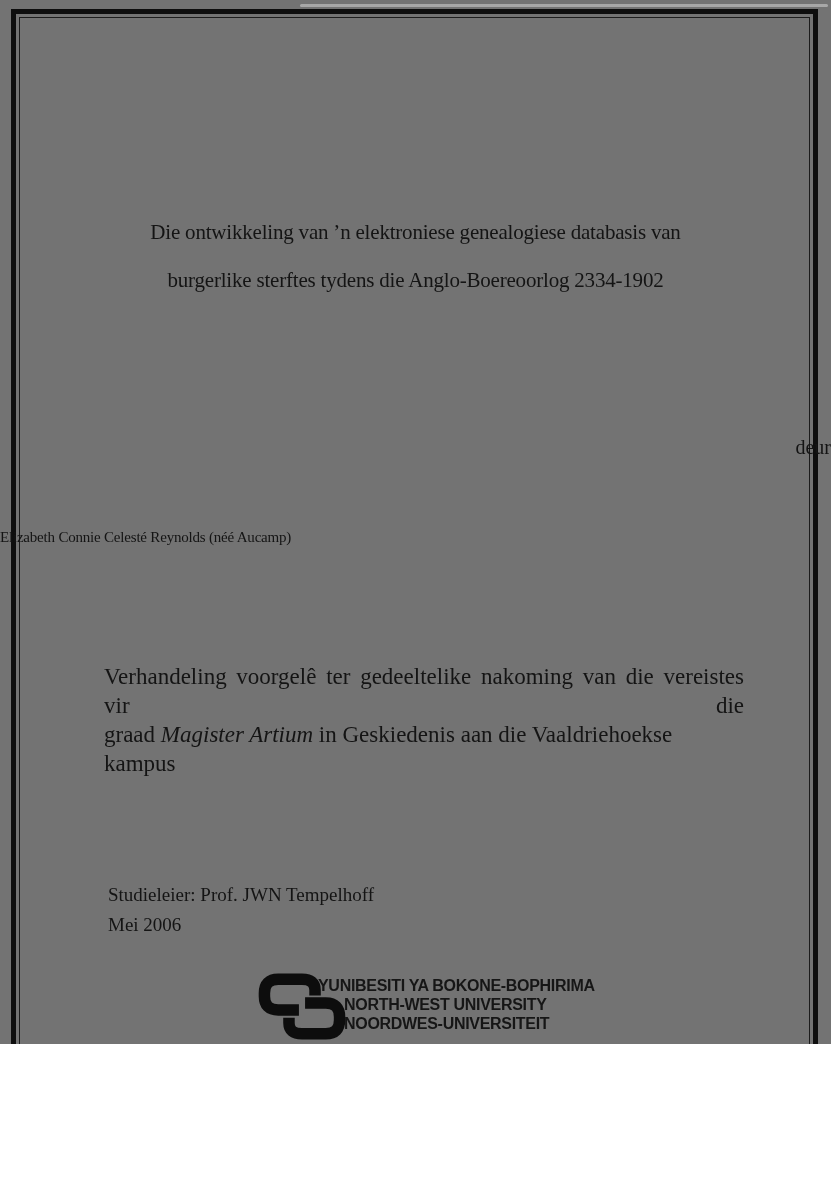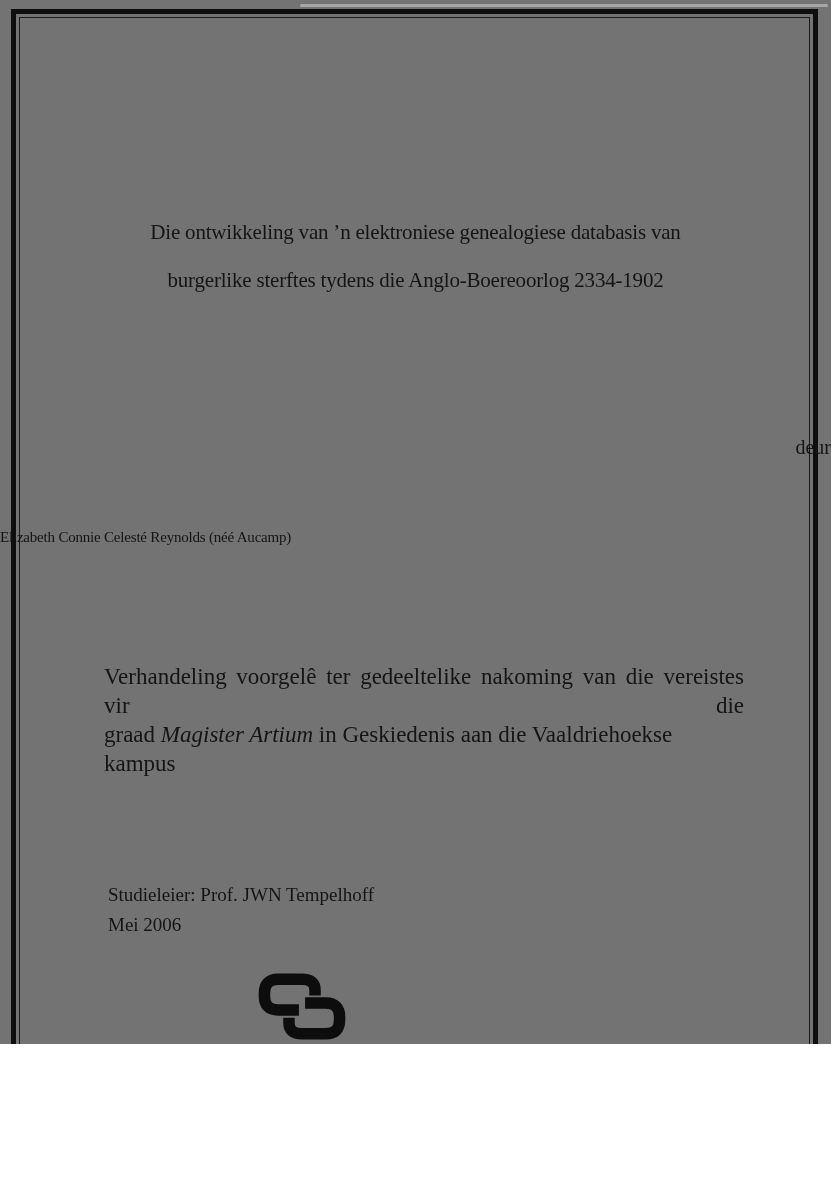--- a/index.html
+++ b/index.html
@@ -96,15 +96,20 @@
   <div class="supervisor-block">
     <div>Studieleier: Prof. JWN Tempelhoff</div>
     <div>Mei 2006</div>
   </div>
 
   <div class="logo-block">
     <svg class="logo-mark" width="92" height="84" viewBox="0 0 120 104" xmlns="http://www.w3.org/2000/svg">
       <path d="M 56 52 H 29 Q 11 52 11 34 V 30 Q 11 12 29 12 H 60 Q 77 12 77 26 V 33" fill="none" stroke="#0d0d0d" stroke-width="15"></path>
       <path d="M 64 43 H 91 Q 109 43 109 61 V 65 Q 109 83 91 83 H 60 Q 43 83 43 69 V 62" fill="none" stroke="#0d0d0d" stroke-width="15"></path>
     </svg>
+    <div class="logo-text">
+      <div class="l1">YUNIBESITI YA BOKONE-BOPHIRIMA</div>
+      <div class="l2">NORTH-WEST UNIVERSITY</div>
+      <div class="l3">NOORDWES-UNIVERSITEIT</div>
+    </div>
   </div>
 
 </div>
 
 </body></html>

